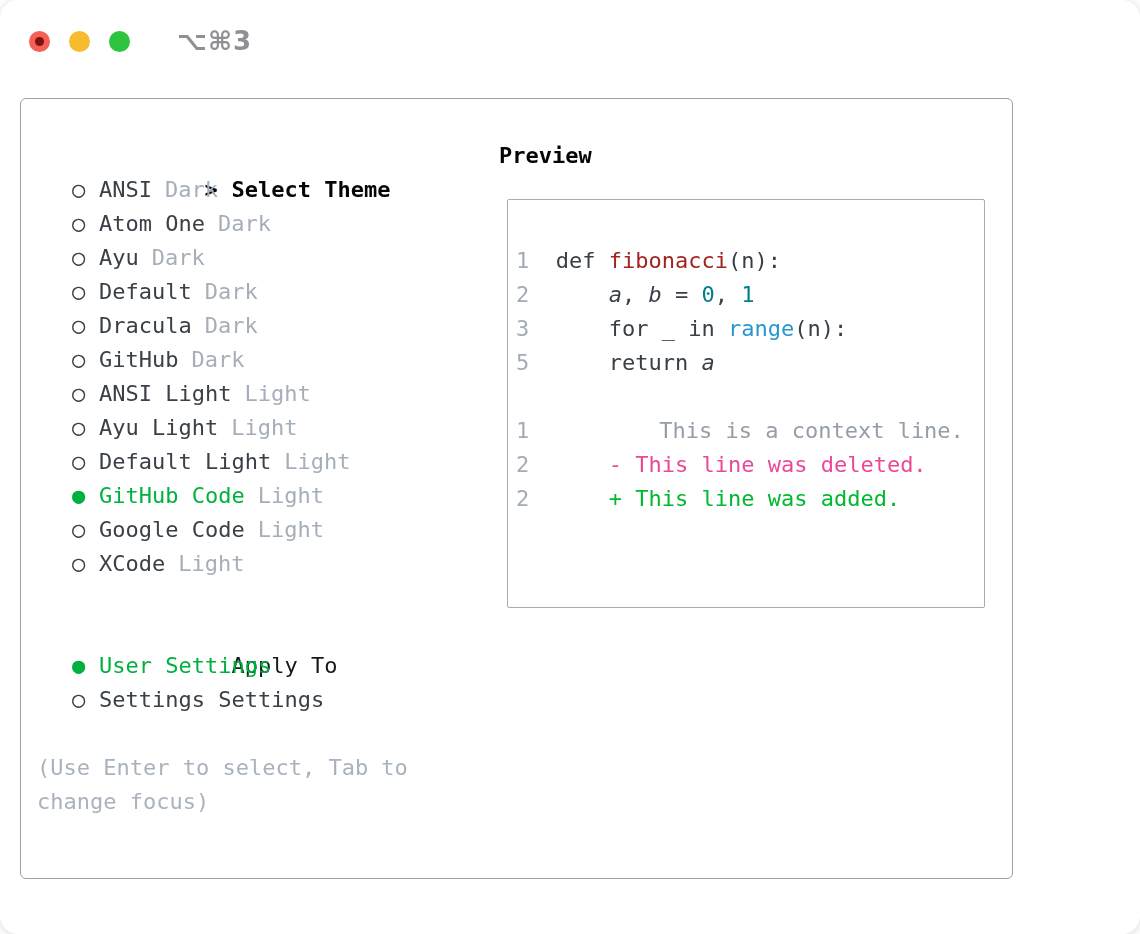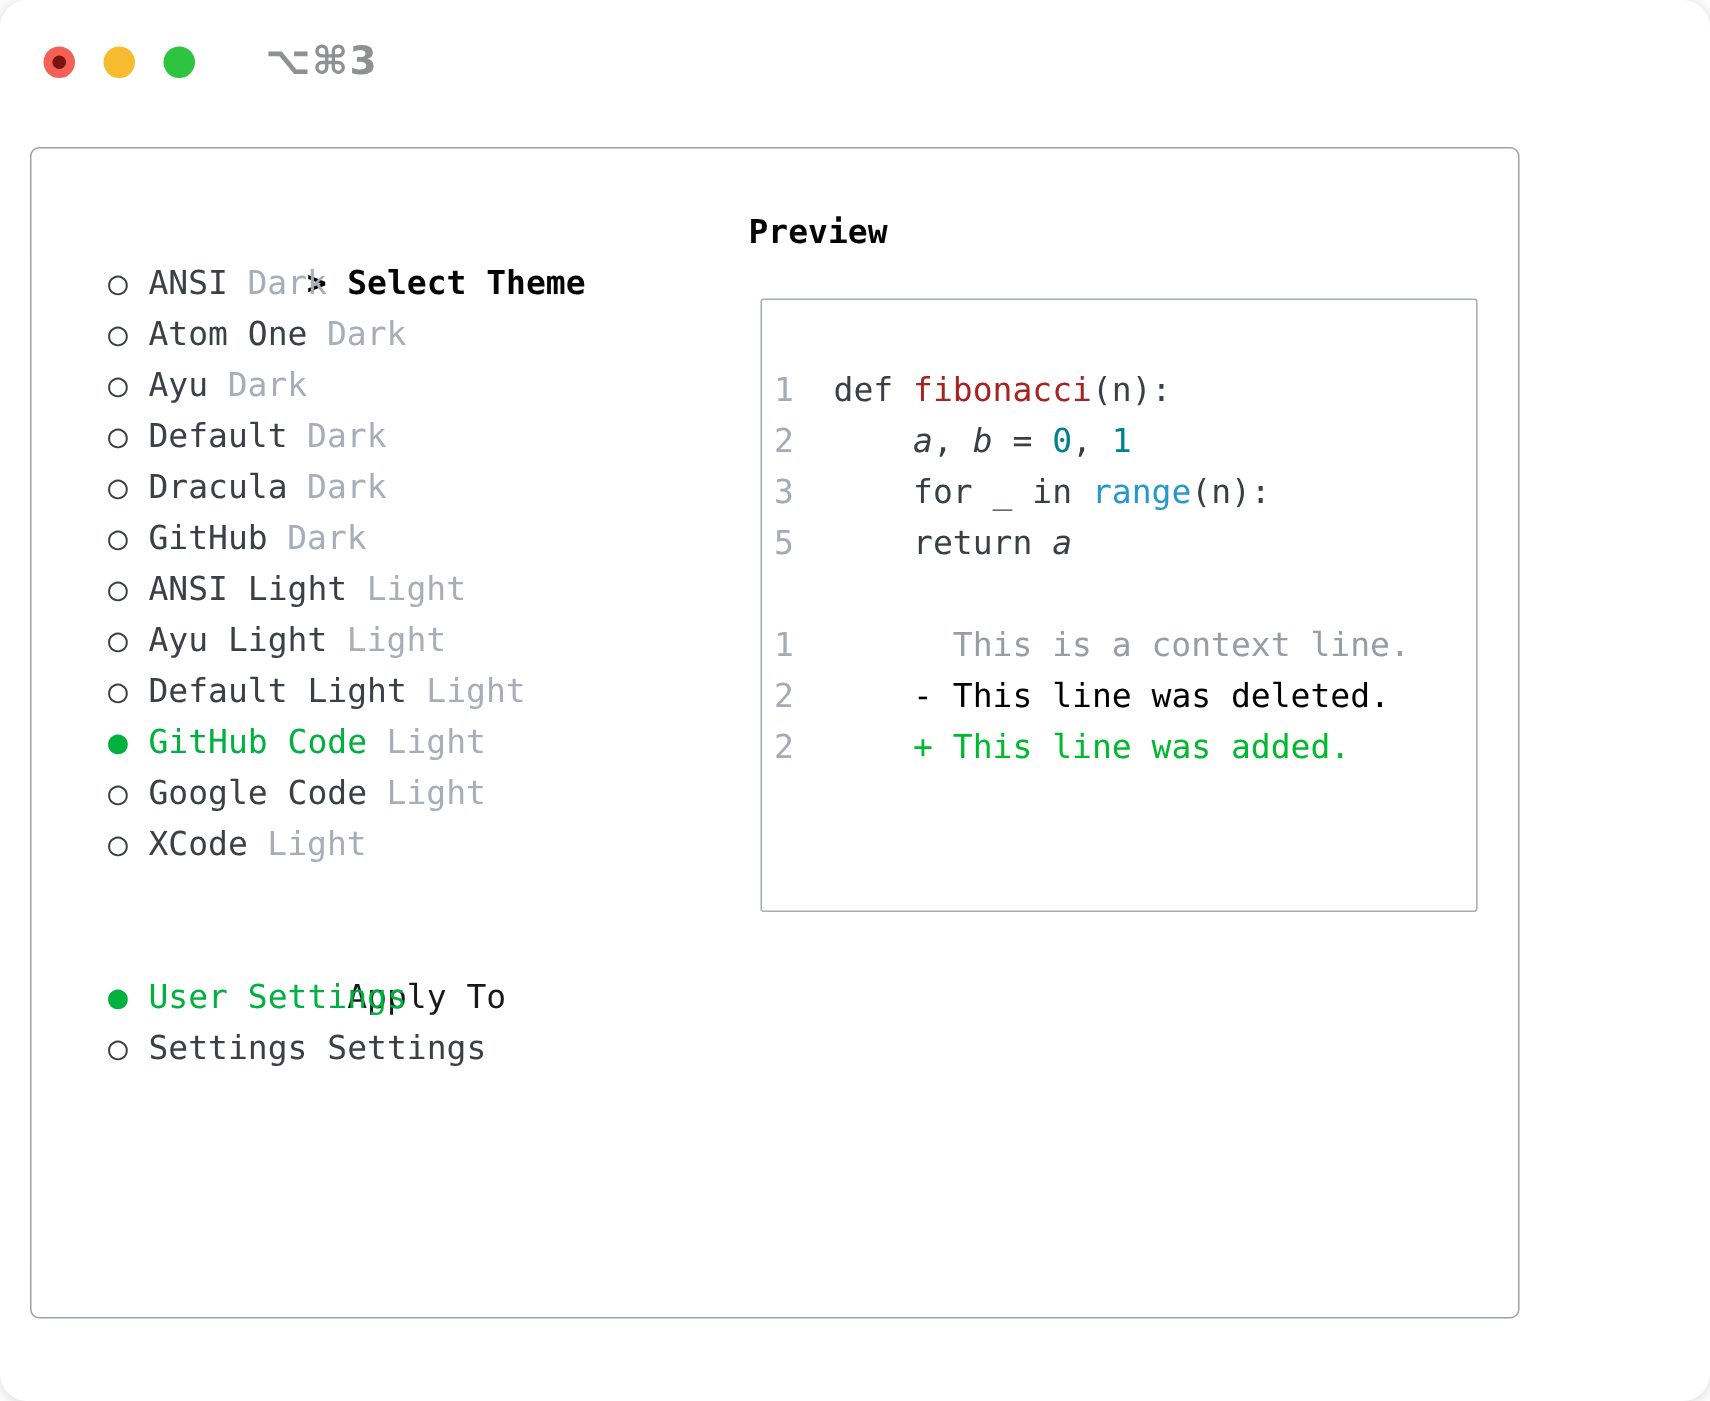--- a/index.html
+++ b/index.html
@@ -58,22 +58,22 @@
     overflow: hidden;
   }
   .code { padding: 44px 8px 0 8px; }
   .code-line { height: 34px; line-height: 34px; white-space: pre; font-size: 22px; }
   .s-n { color: #a2abb7; }          
   .s-p { color: #383f46; }          
   .s-f { color: #a32420; }          
   .s-c { color: #00808d; }          
   .s-b { color: #2797cf; }          
   .s-v { color: #383f46; font-style: italic; }  
-  .s-x { color: #959da7; }          
-  .s-d { color: #000000; text-align: right; }          
+  .s-x { color: #959da7; margin-left: 24px; }          
+  .s-d { color: #ec4899; text-align: right; }          
   .s-a { color: #00b92e; }          
 </style>
 </head>
 <body>
 
 <div class="window">
 
   <div class="titlebar">
     <span class="dot dot-close">
       <span class="dot-core"></span>
@@ -107,20 +107,21 @@
 
       <div class="apply-block">
         <div class="row header">
           <span class="marker"></span><span class="label">Apply To</span>
         </div>
 
       <div class="row selected"><span class="marker">●</span><span class="label">User Settings</span></div>
           <div class="row"><span class="marker">○</span><span class="label">Settings Settings</span></div>
         </div>
 
+      <div class="help-text">(Use Enter to select, Tab to change focus)</div>
     </div>
 
     <div class="preview-title">Preview</div>
 
     <div class="preview-box">
       <div class="code">
 
       <div class="code-line"><span class="s-n">1</span><span class="s-p">  def </span><span class="s-f">fibonacci</span><span class="s-p">(n):</span></div>
           <div class="code-line"><span class="s-n">2</span><span class="s-p">      </span><span class="s-v">a</span><span class="s-p">, </span><span class="s-v">b</span><span class="s-p"> = </span><span class="s-c">0</span><span class="s-p">, </span><span class="s-c">1</span></div>
           <div class="code-line"><span class="s-n">3</span><span class="s-p">      for _ in </span><span class="s-b">range</span><span class="s-p">(n):</span></div>

